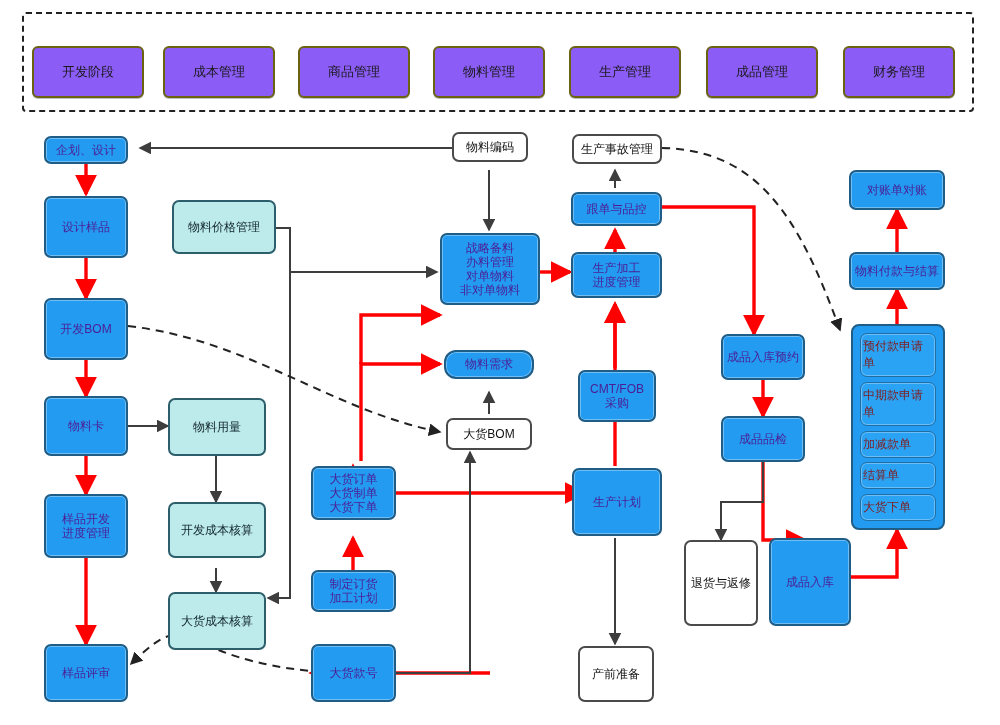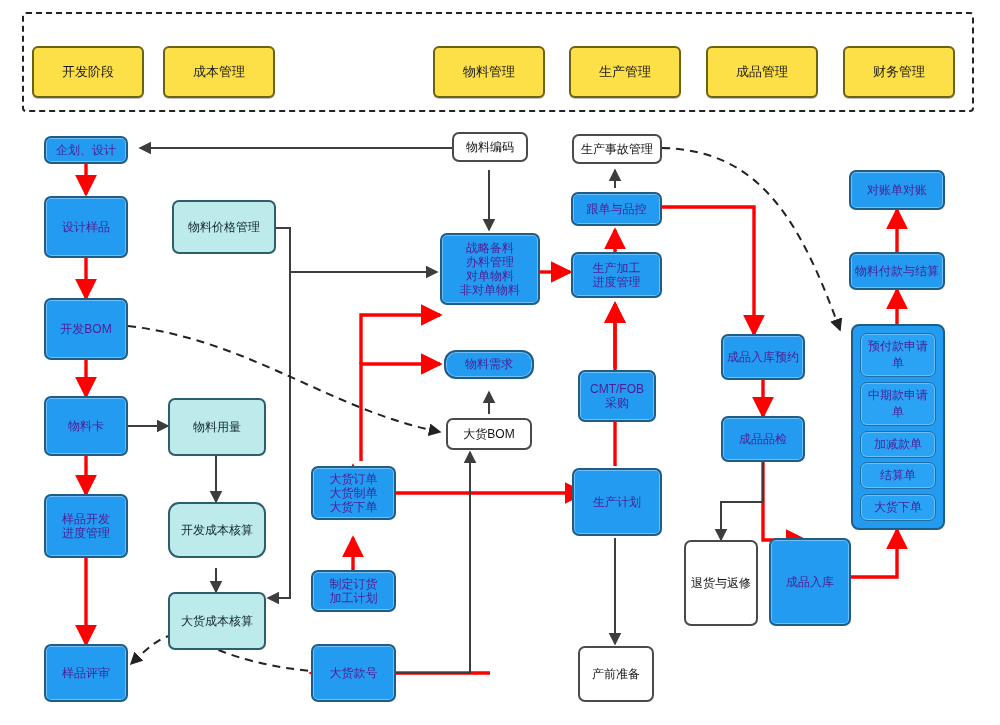--- a/index.html
+++ b/index.html
@@ -5,21 +5,21 @@
   html,body{margin:0;padding:0;background:#ffffff;}
   body{font-family:"Liberation Sans","DejaVu Sans",sans-serif;}
   #canvas{position:relative;width:1000px;height:725px;background:#fff;overflow:hidden;}
   #wires{position:absolute;left:0;top:0;width:1000px;height:725px;pointer-events:none;}
   .phase-band{
     position:absolute;left:22px;top:12px;width:952px;height:100px;
     border:2px dashed #222;border-radius:4px;box-sizing:border-box;background:#fff;
   }
   .phase-box{
     position:absolute;top:46px;height:52px;width:112px;
-    background:#fde047;border:2px solid #6b6212;border-radius:6px;
+    background:#8b5cf6;border:2px solid #6b6212;border-radius:6px;
     display:flex;align-items:center;justify-content:center;
     font-size:13px;color:#1a1a1a;box-sizing:border-box;
     box-shadow:0 1px 0 rgba(0,0,0,.25);
   }
   .node{
     position:absolute;box-sizing:border-box;display:flex;
     align-items:center;justify-content:center;text-align:center;
     font-size:12px;line-height:1.18;color:#111;border-radius:7px;
     padding:2px 3px;white-space:pre-line;
   }
@@ -28,33 +28,34 @@
   .n-cyan{background:#bdeaea;border:2px solid #2c5f6b;color:#10262c;}
   .n-white{background:#ffffff;border:2px solid #4a4a4a;color:#111;}
   .group-box{
     position:absolute;box-sizing:border-box;background:#239bf0;
     border:2px solid #1f5d86;border-radius:8px;
     display:flex;flex-direction:column;justify-content:space-between;
     padding:7px 7px;
   }
   .group-item{
     background:#2ba3f5;border:1.5px solid #1f6fa5;border-radius:7px;
-    font-size:12px;color:#4c1d95;text-align:center;padding:4px 2px;
+    font-size:12px;color:#7f1d1d;text-align:left;padding:4px 2px;
     box-shadow:inset 0 0 0 1px rgba(255,255,255,.3);
   }
 </style>
 </head>
 <body>
 
 <div id="canvas">
 
   <div class="phase-band"></div>
 
   <div class="phase-box" style="left:32px;">开发阶段</div>
   <div class="phase-box" style="left:163px;">成本管理</div>
+  <div class="phase-box" style="left:298px;">商品管理</div>
   <div class="phase-box" style="left:433px;">物料管理</div>
   <div class="phase-box" style="left:569px;">生产管理</div>
   <div class="phase-box" style="left:706px;">成品管理</div>
   <div class="phase-box" style="left:843px;">财务管理</div>
 
   <svg id="wires" viewBox="0 0 1000 725">
     <defs>
       <marker id="ar-red" markerWidth="7" markerHeight="7" refX="5.6" refY="3.2" orient="auto">
         <path d="M0,0 L6.4,3.2 L0,6.4 z" fill="#ff0000"></path>
       </marker>
@@ -115,21 +116,21 @@
   <div class="node n-blue" style="left:44px;top:136px;width:84px;height:28px;">企划、设计</div>
   <div class="node n-blue" style="left:44px;top:196px;width:84px;height:62px;">设计样品</div>
   <div class="node n-blue" style="left:44px;top:298px;width:84px;height:62px;">开发BOM</div>
   <div class="node n-blue" style="left:44px;top:396px;width:84px;height:60px;">物料卡</div>
   <div class="node n-blue" style="left:44px;top:494px;width:84px;height:64px;">样品开发
 进度管理</div>
   <div class="node n-blue" style="left:44px;top:644px;width:84px;height:58px;">样品评审</div>
 
   <div class="node n-cyan" style="left:172px;top:200px;width:104px;height:54px;">物料价格管理</div>
   <div class="node n-cyan" style="left:168px;top:398px;width:98px;height:58px;">物料用量</div>
-  <div class="node n-cyan" style="left:168px;top:502px;width:98px;height:56px;border-radius:11px;">开发成本核算</div>
+  <div class="node n-cyan" style="left:168px;top:502px;width:98px;height:56px;">开发成本核算</div>
   <div class="node n-cyan" style="left:168px;top:592px;width:98px;height:58px;">大货成本核算</div>
 
   <div class="node n-blue" style="left:311px;top:466px;width:85px;height:54px;">大货订单
 大货制单
 大货下单</div>
   <div class="node n-blue" style="left:311px;top:570px;width:85px;height:42px;">制定订货
 加工计划</div>
   <div class="node n-blue" style="left:311px;top:644px;width:85px;height:58px;">大货款号</div>
 
   <div class="node n-white" style="left:452px;top:132px;width:76px;height:30px;">物料编码</div>

